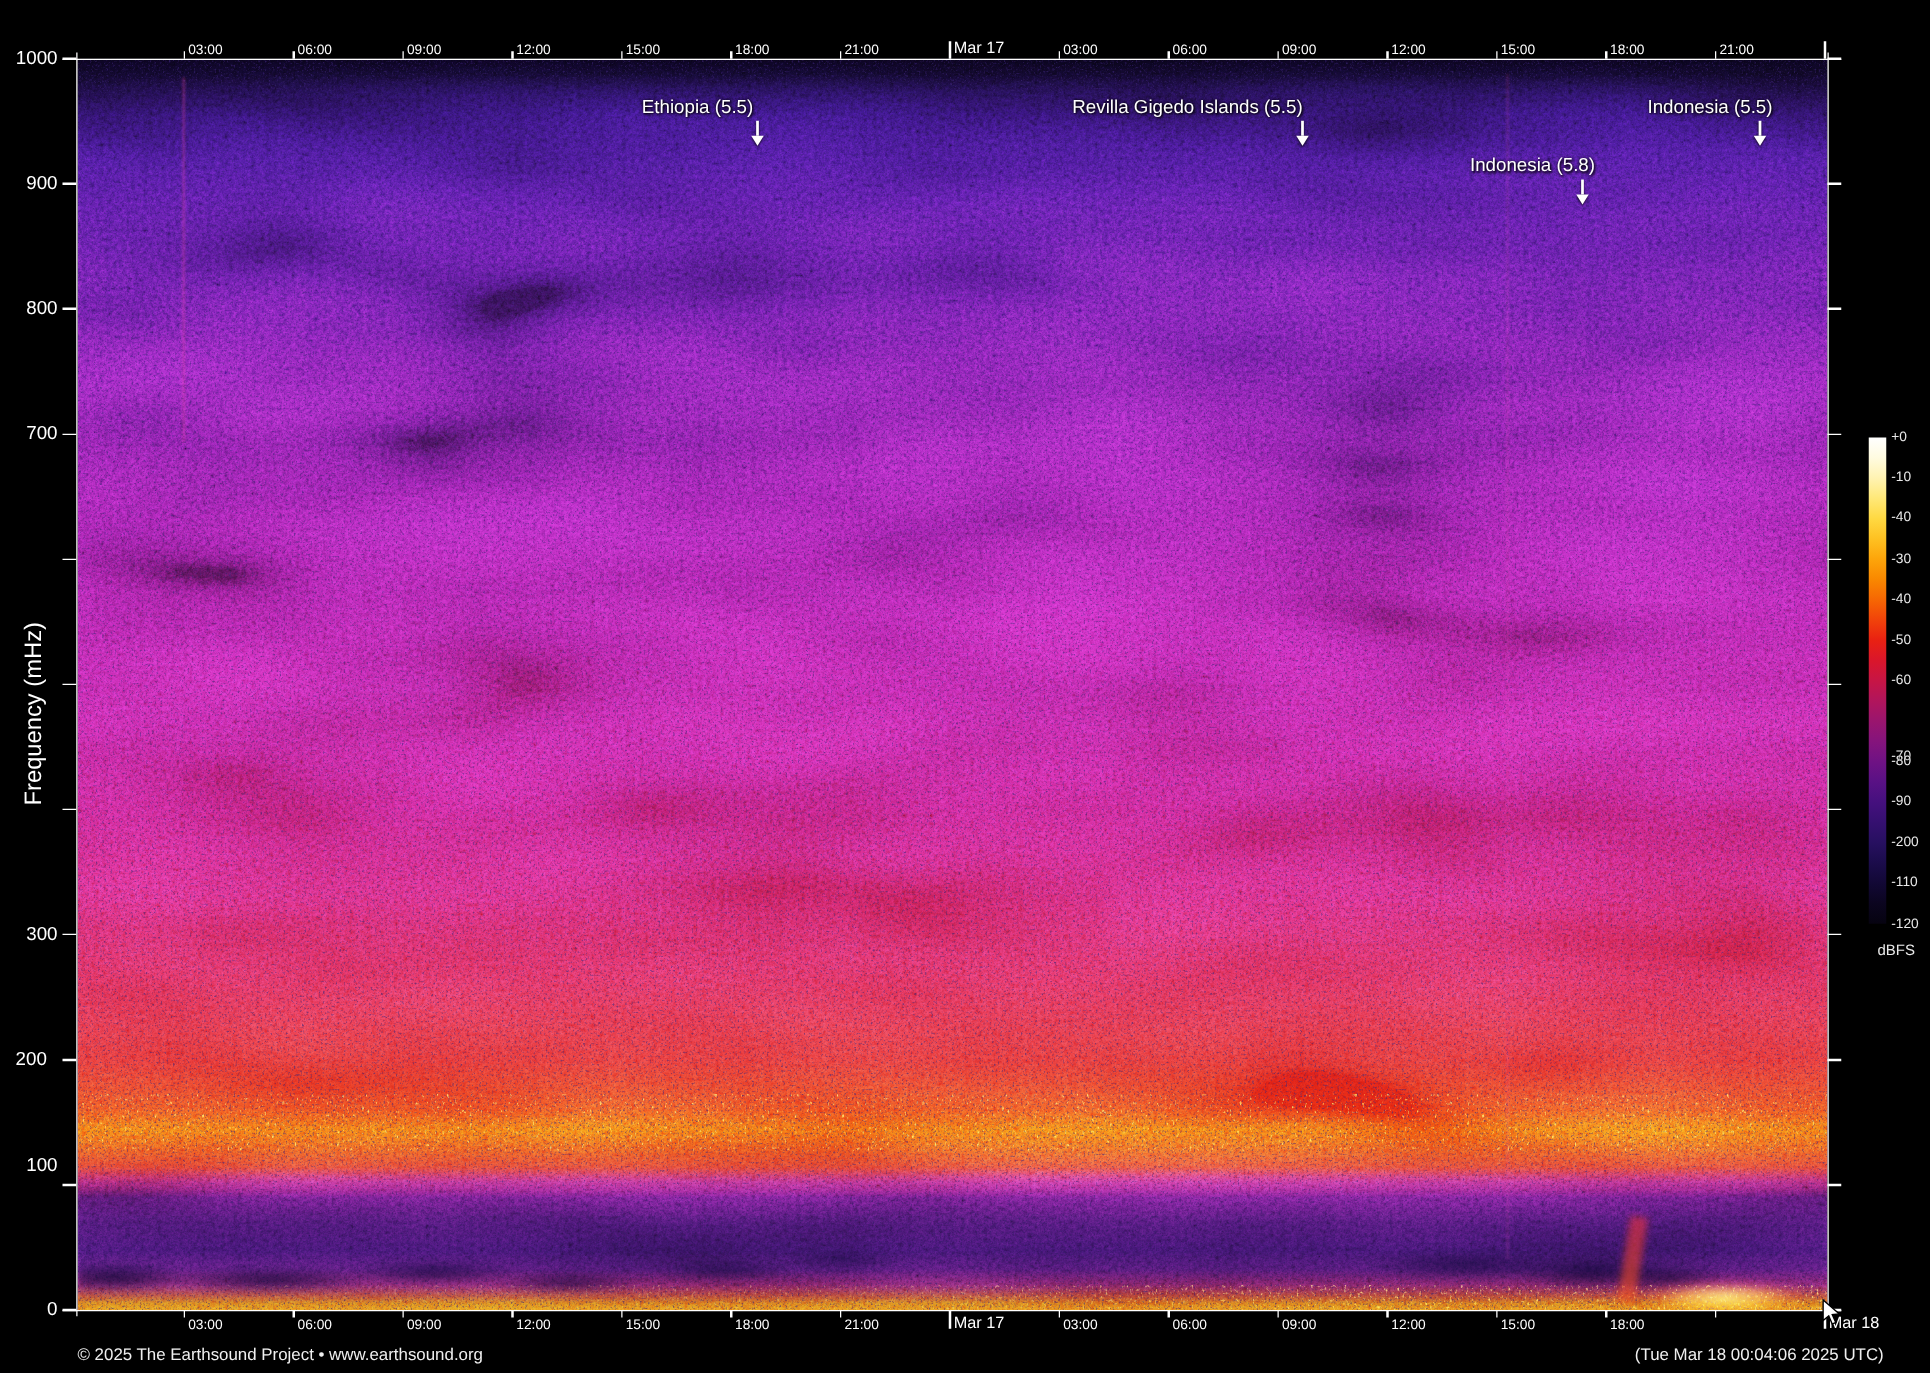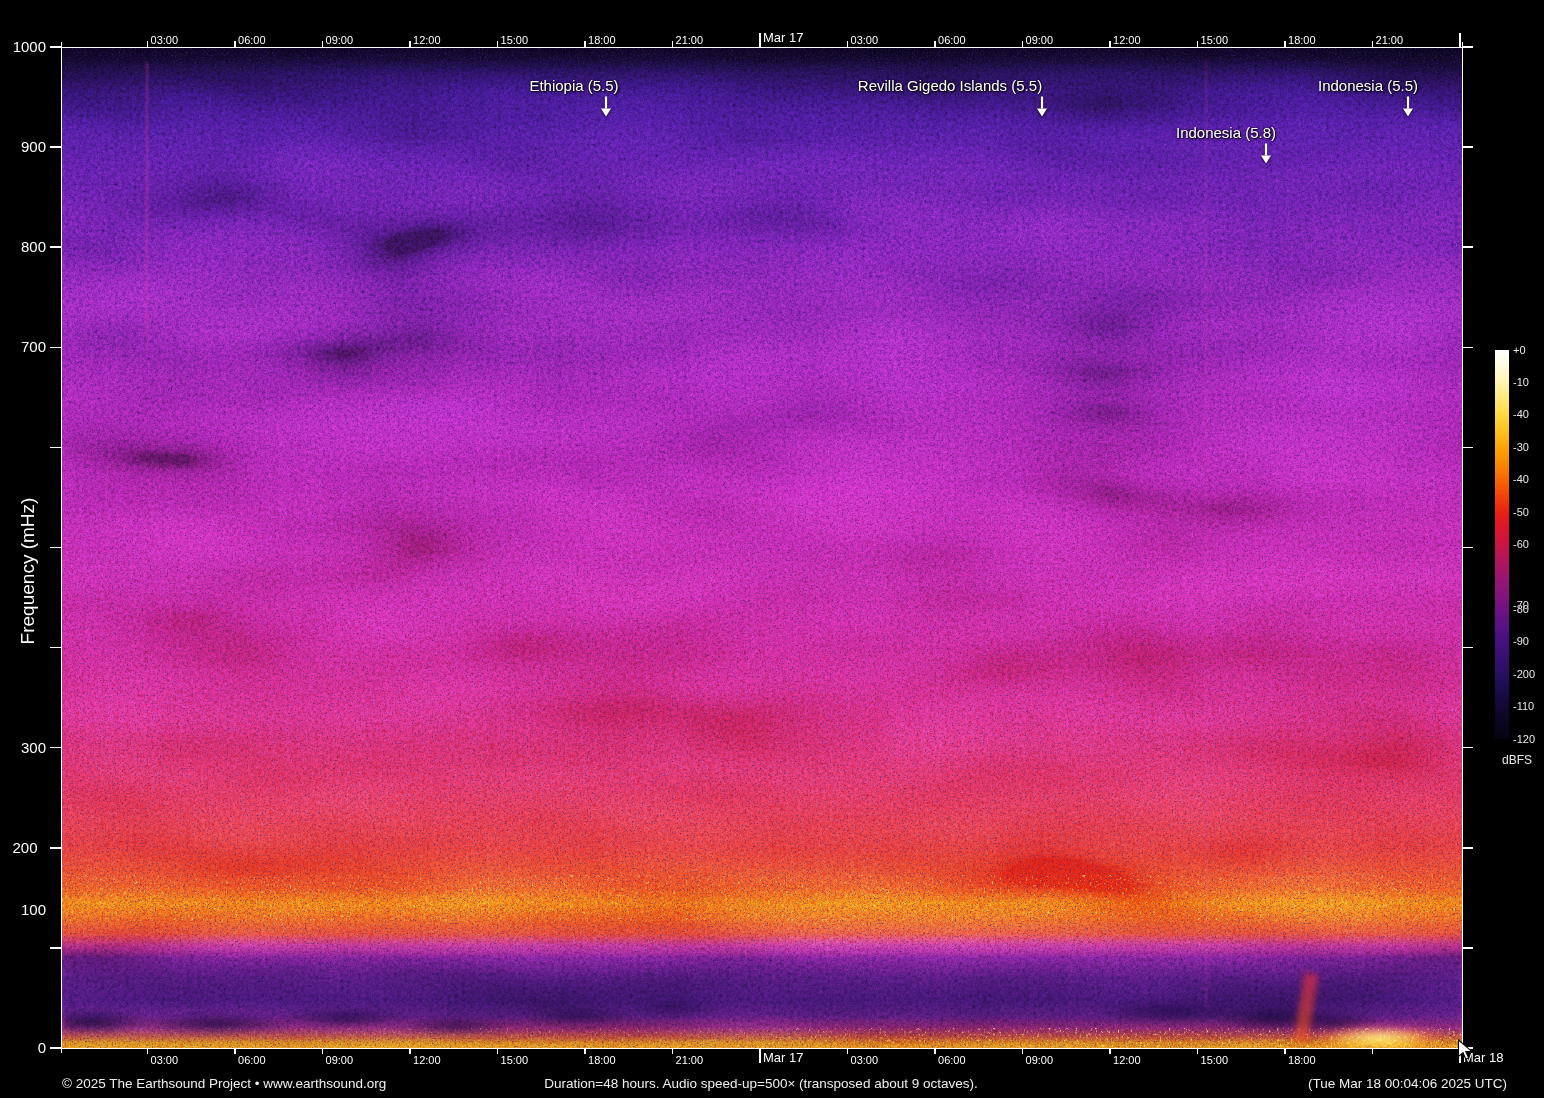--- a/index.html
+++ b/index.html
@@ -157,21 +157,21 @@
         </defs>
       <rect width="100%" height="100%" filter="url(#fO)"></rect>
     </svg>
 
     <div class="hotspot"></div>
     <div class="red-streak"></div>
     <div class="vline1"></div>
     <div class="vline2"></div>
 
     <div id="annos">
-        <div class="anno" style="left: 512px; top: 30px;">Ethiopia (5.5)</div>
+        <div class="anno" style="left: 496px; top: 30px;">Ethiopia (5.5)</div>
         <div class="anno-arrow" style="left: 537px; top: 49px;"><svg width="14" height="21" viewBox="0 0 14 21">
             <line x1="7" y1="0.5" x2="7" y2="12.5" stroke="#fff" stroke-width="2.2"></line>
             <path d="M7 20.5 L2 12.5 L12 12.5 Z" fill="#fff"></path>
           </svg></div>
         <div class="anno" style="left: 888px; top: 30px;">Revilla Gigedo Islands (5.5)</div>
         <div class="anno-arrow" style="left: 973px; top: 49px;"><svg width="14" height="21" viewBox="0 0 14 21">
             <line x1="7" y1="0.5" x2="7" y2="12.5" stroke="#fff" stroke-width="2.2"></line>
             <path d="M7 20.5 L2 12.5 L12 12.5 Z" fill="#fff"></path>
           </svg></div>
         <div class="anno" style="left: 1306px; top: 30px;">Indonesia (5.5)</div>
@@ -278,21 +278,21 @@
       <div class="ytick" style="left: 50px; top: 646.85px;"></div>
       <div class="ytick" style="left: 1462px; top: 646.85px;"></div>
       <div class="ytick" style="left: 50px; top: 746.95px;"></div>
       <div class="ytick" style="left: 1462px; top: 746.95px;"></div>
       <div class="ylab" style="top: 739.7px;">300</div>
       <div class="ytick" style="left: 50px; top: 847.05px;"></div>
       <div class="ytick" style="left: 1462px; top: 847.05px;"></div>
       <div class="ylab" style="top: 839.8px; text-align: center;">200</div>
       <div class="ytick" style="left: 50px; top: 947.15px;"></div>
       <div class="ytick" style="left: 1462px; top: 947.15px;"></div>
-      <div class="ylab" style="top: 902px;">100</div>
+      <div class="ylab" style="top: 925px;">100</div>
       <div class="ytick" style="left: 50px; top: 1047.25px;"></div>
       <div class="ytick" style="left: 1462px; top: 1047.25px;"></div>
       <div class="ylab" style="top: 1040px;">0</div>
     </div>
 
   <div class="cbar-bar" id="cbar" style="background: linear-gradient(rgb(255, 255, 255), rgb(255, 251, 224), rgb(255, 243, 178), rgb(255, 232, 120), rgb(255, 217, 66), rgb(254, 193, 34), rgb(253, 165, 10), rgb(249, 136, 0), rgb(246, 103, 3), rgb(241, 67, 10), rgb(233, 33, 18), rgb(218, 22, 43), rgb(199, 21, 69), rgb(177, 21, 92), rgb(154, 21, 110), rgb(133, 20, 124), rgb(111, 18, 132), rgb(89, 17, 133), rgb(69, 16, 126), rgb(53, 16, 112), rgb(39, 16, 96), rgb(27, 12, 75), rgb(18, 8, 53), rgb(11, 5, 31), rgb(6, 3, 16));"></div>
   <div id="cbar-labels">
       <div class="cbar-lab" style="top: 344.5px;">+0</div>
       <div class="cbar-lab" style="top: 376.917px;">-10</div>
       <div class="cbar-lab" style="top: 409.333px;">-40</div>
@@ -303,21 +303,20 @@
       <div class="cbar-lab" style="top: 600px;">-70</div>
       <div class="cbar-lab" style="top: 603.833px;">-80</div>
       <div class="cbar-lab" style="top: 636.25px;">-90</div>
       <div class="cbar-lab" style="top: 668.667px;">-200</div>
       <div class="cbar-lab" style="top: 701.083px;">-110</div>
       <div class="cbar-lab" style="top: 733.5px;">-120</div>
     </div>
   <div class="cbar-unit">dBFS</div>
 
   <div class="footer left">© 2025 The Earthsound Project • www.earthsound.org</div>
-  <div class="footer center">Duration=48 hours. Audio speed-up=500× (transposed about 9 octaves).</div>
   <div class="footer right">(Tue Mar 18 00:04:06 2025 UTC)</div>
 
   <div id="cursor" style="left: 1456.5px; top: 1039px;">
     <svg width="20" height="23" viewBox="0 0 20 23">
       <path d="M1.5 1 L1.5 17.5 L6 13.7 L8.8 20.2 L11.6 18.9 L8.8 12.6 L14.5 12.2 Z" fill="#ffffff" stroke="#000" stroke-width="1.1"></path>
     </svg>
   </div>
 
 </div>
 

